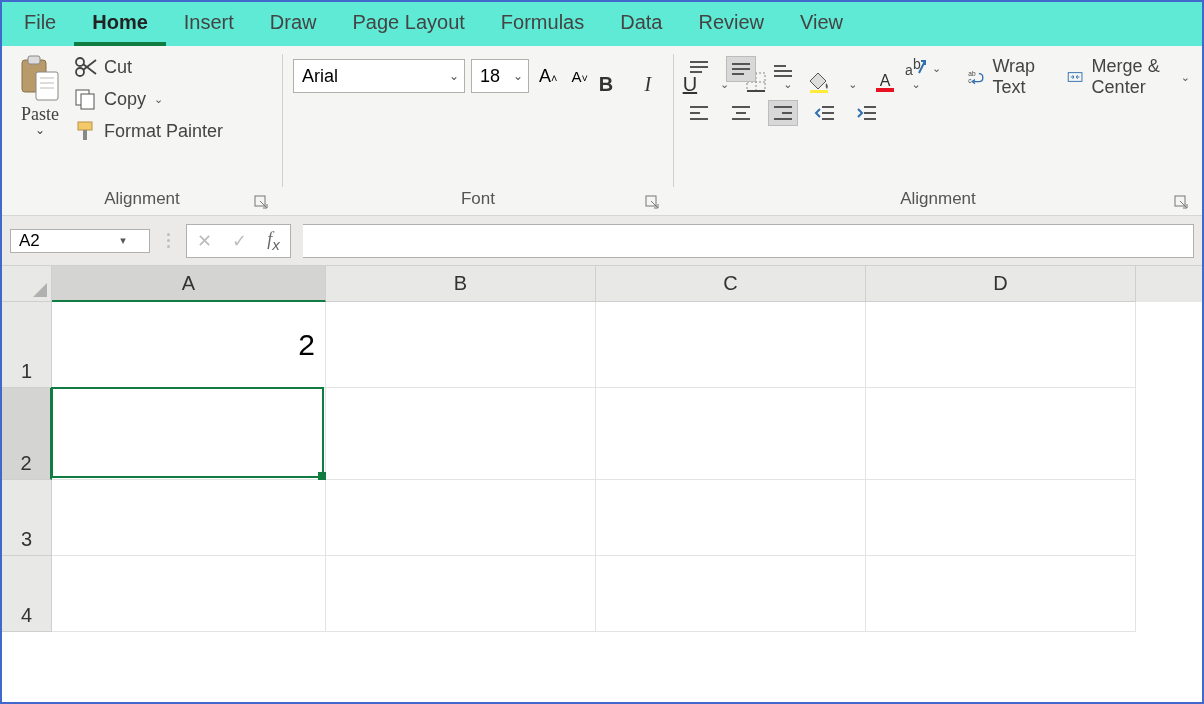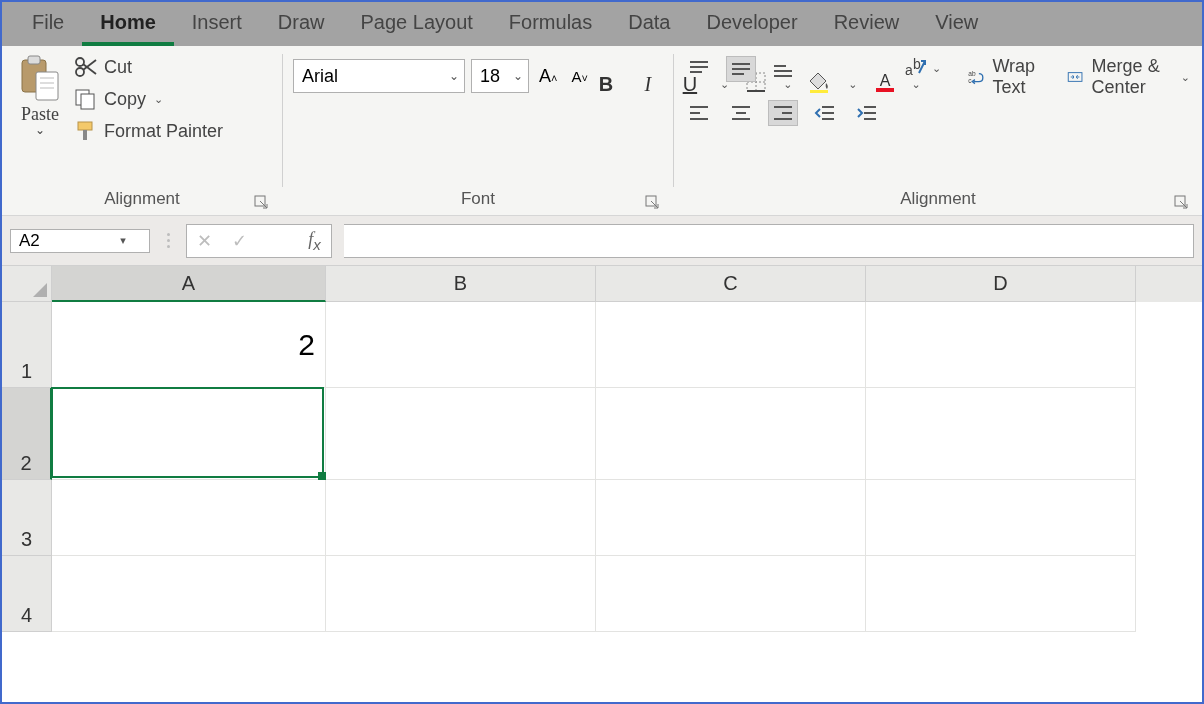--- a/index.html
+++ b/index.html
@@ -1,19 +1,19 @@
 <!DOCTYPE html>
 <html><head>
 <meta charset="utf-8">
 <style>
 * { box-sizing: border-box; margin: 0; padding: 0; font-family: "Segoe UI", Arial, sans-serif; }
 body { width: 1204px; height: 704px; background: #fff; border: 2px solid #4169cc; overflow: hidden; }
 
 
-.tabs { display: flex; gap: 0; padding: 8px 20px 0 12px; background: #a3a3a3; height: 44px; align-items: flex-end; }
+.tabs { display: flex; gap: 0; padding: 8px 20px 0 4px; background: #5eead4; height: 44px; align-items: flex-end; }
 .tab { padding: 8px 18px; font-size: 20px; color: #444; cursor: pointer; border-bottom: 4px solid transparent; }
 .tab.active { font-weight: 600; color: #222; border-bottom: 4px solid #107c41; }
 
 
 .ribbon { display: flex; background: #f5f5f3; border-bottom: 1px solid #d6d6d6; height: 170px; }
 .group { display: flex; flex-direction: column; padding: 4px 10px 2px 10px; position: relative; }
 .group-ctrls { display: flex; flex: 1; align-items: flex-start; }
 .group-label-row { display: flex; align-items: center; justify-content: center; height: 28px; position: relative; }
 .group-label { font-size: 17px; color: #555; text-align: center; width: 100%; }
 .dialog-launcher { position: absolute; right: 2px; bottom: 2px; width: 16px; height: 16px; }
@@ -55,21 +55,21 @@
 .wrap-merge { display: flex; gap: 22px; padding-top: 6px; margin-left: 24px; }
 .wm-item { display: flex; align-items: center; gap: 8px; font-size: 18px; color: #444; cursor: pointer; }
 
 
 .formula-bar { display: flex; align-items: center; background: #eceae8; height: 50px; border-bottom: 1px solid #d0d0d0; padding: 6px 8px; gap: 12px; }
 .namebox { display: flex; align-items: center; background: #fff; border: 1px solid #b0b0b0; height: 24px; width: 140px; }
 .namebox input { border: none; outline: none; font-size: 17px; padding: 0 8px; width: 100px; height: 100%; }
 .namebox .dd { width: 24px; text-align: center; font-size: 11px; color: #555; cursor: pointer; }
 .fb-btns { display: flex; align-items: center; background: #fff; border: 1px solid #b0b0b0; height: 34px; padding: 0 10px; gap: 20px; }
 .fb-btn { font-size: 18px; color: #bdbdbd; cursor: pointer; }
-.fb-btn.fx { font-style: italic; font-family: "Times New Roman", serif; color: #666; margin-left: 41px; }
+.fb-btn.fx { font-style: italic; font-family: "Times New Roman", serif; color: #666; }
 .fb-dots { width: 12px; display: flex; flex-direction: column; align-items: center; gap: 3px; }
 .fb-dots span { width: 3px; height: 3px; background: #bdbdbd; border-radius: 50%; }
 .formula-input { flex: 1; height: 34px; background: #fff; border: 1px solid #b0b0b0; border-left: none; padding: 0 8px; font-size: 17px; outline: none; }
 
 
 .gridwrap { position: relative; display: flex; flex-direction: column; }
 .col-hdrs { display: flex; height: 36px; background: #e8e8e6; }
 .corner { width: 50px; border-right: 1px solid #cfcfcf; border-bottom: 1px solid #cfcfcf; background: #e8e8e6; position: relative; }
 .corner::after { content: ""; position: absolute; right: 4px; bottom: 4px; width: 0; height: 0; border-left: 14px solid transparent; border-bottom: 14px solid #b0b0b0; }
 .ch { border-right: 1px solid #cfcfcf; border-bottom: 1px solid #cfcfcf; display: flex; align-items: center; justify-content: center; font-size: 20px; color: #333; background: #e8e8e6; cursor: pointer; }
@@ -88,21 +88,20 @@
 <body>
 
 <div class="tabs" id="tabs">
     <div class="tab">File</div>
     <div class="tab active">Home</div>
     <div class="tab">Insert</div>
     <div class="tab">Draw</div>
     <div class="tab">Page Layout</div>
     <div class="tab">Formulas</div>
     <div class="tab">Data</div>
-    <div class="tab">Developer</div>
     <div class="tab">Review</div>
     <div class="tab">View</div>
   </div>
 
 <div class="ribbon">
 
   <div class="group" style="width:280px">
     <div class="group-ctrls">
       <div class="paste-btn">
         <svg class="paste-icon" viewBox="0 0 44 48">

